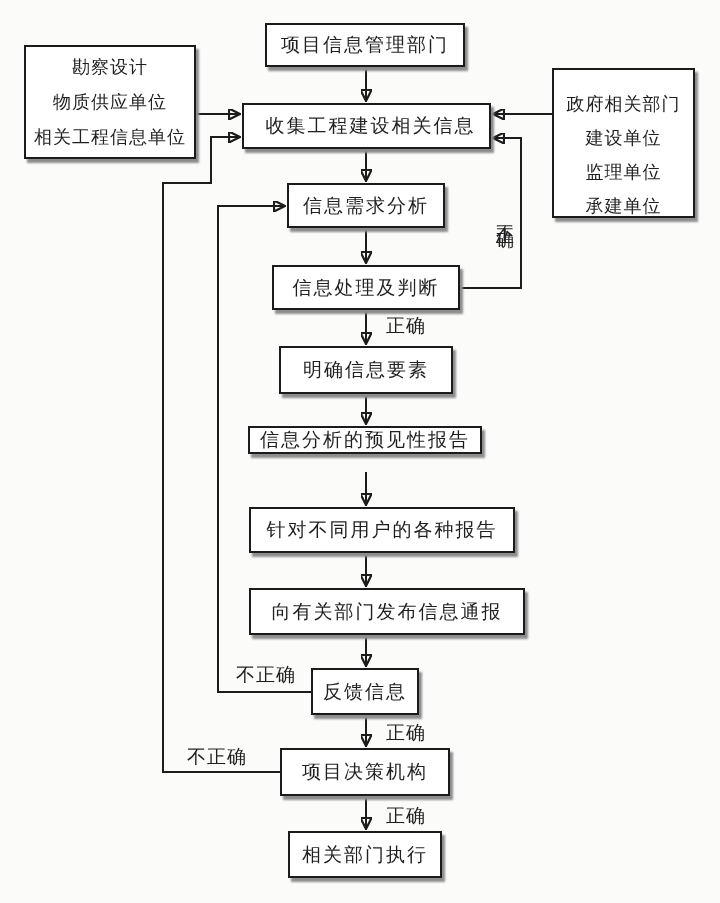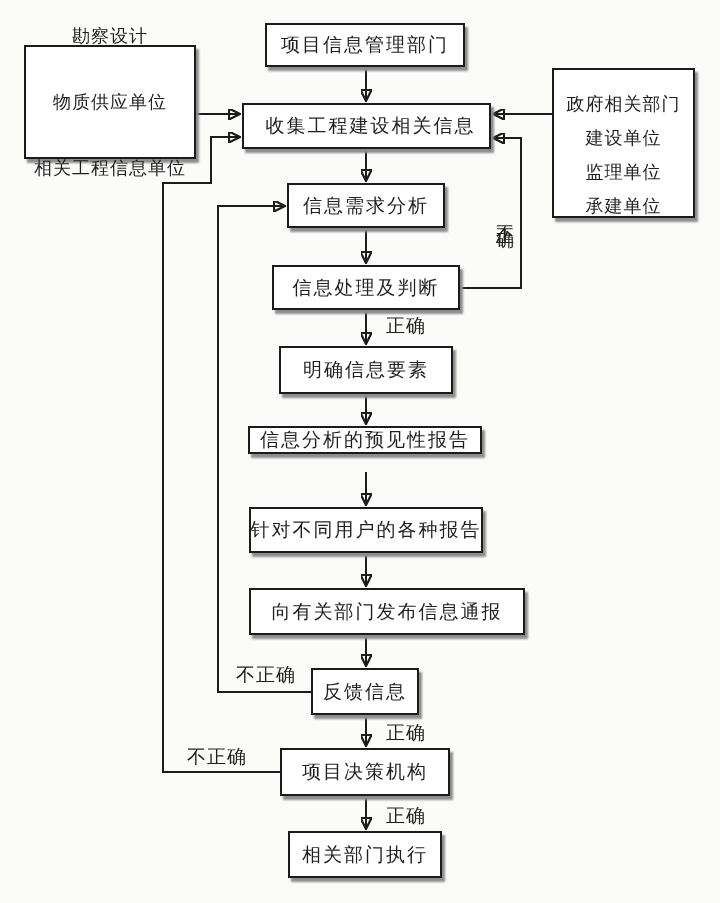--- a/index.html
+++ b/index.html
@@ -49,21 +49,21 @@
     <path d="M552,114 H493" marker-end="url(#ah)"></path>
     <path d="M460,288 H521 V138 H493" marker-end="url(#ah)"></path>
     <path d="M311,692 H218 V206 H285" marker-end="url(#ah)"></path>
     <path d="M280,772 H163 V183 H211 V137 H240" marker-end="url(#ah)"></path>
   </svg>
 
   <div class="node" style="left:265px;top:23px;width:200px;height:44px;">
     <span>项目信息管理部门</span>
   </div>
 
-  <div class="node" style="left:24px;top:45px;width:172px;height:114px;letter-spacing:1px;font-size:18px;gap:31px;">
+  <div class="node" style="left:24px;top:45px;width:172px;height:114px;letter-spacing:1px;font-size:18px;">
     <div class="src-line">勘察设计</div>
     <div class="src-line">物质供应单位</div>
     <div class="src-line">相关工程信息单位</div>
   </div>
 
   <div class="node" style="left:552px;top:68px;width:143px;height:150px;letter-spacing:1px;font-size:18px;">
     <div class="src-line" style="line-height:34px;margin-top:24px;">政府相关部门</div>
     <div class="src-line" style="line-height:34px;">建设单位</div>
     <div class="src-line" style="line-height:34px;">监理单位</div>
     <div class="src-line" style="line-height:34px;">承建单位</div>
@@ -82,21 +82,21 @@
   </div>
 
   <div class="node" style="left:279px;top:346px;width:174px;height:48px;">
     <span>明确信息要素</span>
   </div>
 
   <div class="node" style="left:248px;top:426px;width:234px;height:28px;text-align:right;">
     <span>信息分析的预见性报告</span>
   </div>
 
-  <div class="node" style="left:249px;top:507px;width:234px;height:46px;">
+  <div class="node" style="left:249px;top:507px;width:266px;height:46px;">
     <span>针对不同用户的各种报告</span>
   </div>
 
   <div class="node" style="left:249px;top:588px;width:276px;height:47px;">
     <span>向有关部门发布信息通报</span>
   </div>
 
   <div class="node" style="left:311px;top:668px;width:108px;height:47px;">
     <span>反馈信息</span>
   </div>

